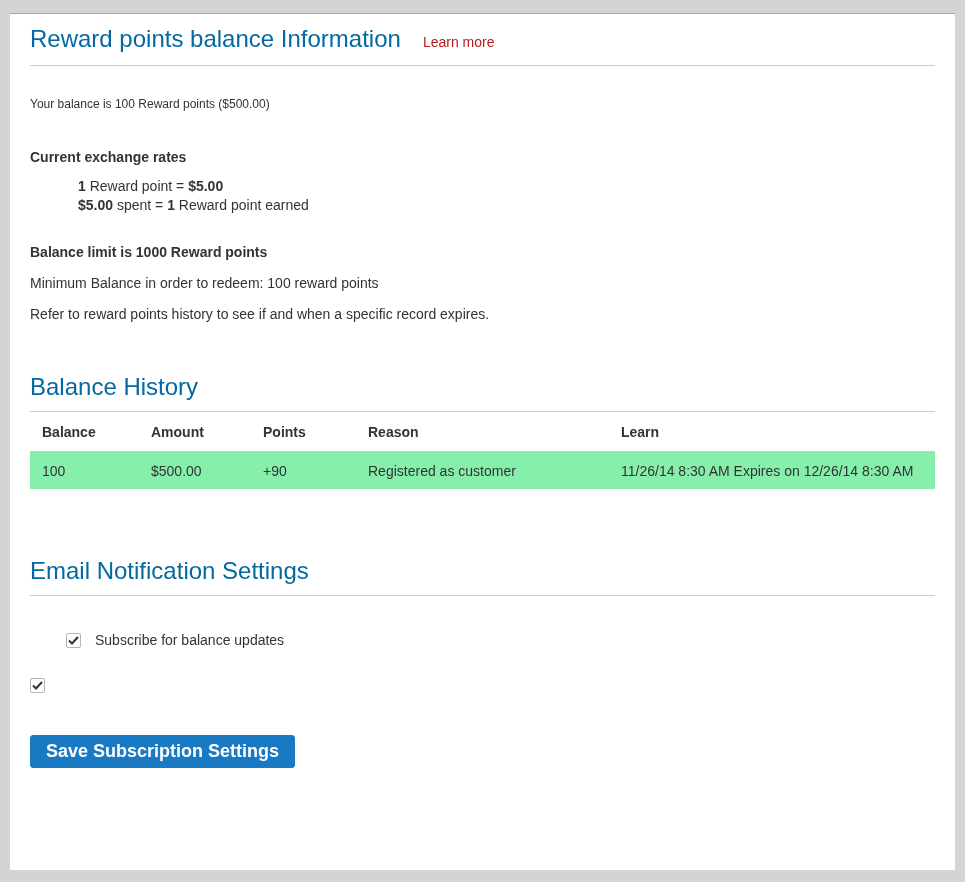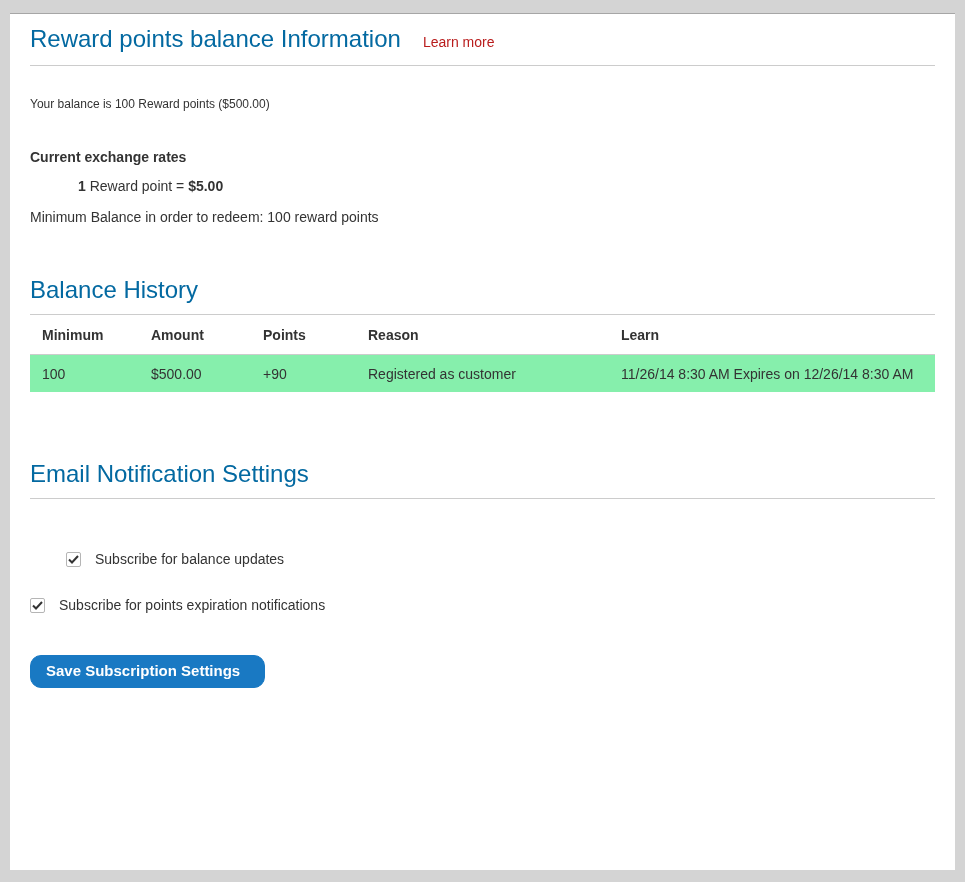--- a/index.html
+++ b/index.html
@@ -83,82 +83,85 @@
     vertical-align: top;
   }
   table.history tbody tr.striped { background: #86efac; }
 
   .checkbox-row {
     display: flex;
     align-items: center;
     gap: 14px;
     margin-top: 30px;
   }
-  .checkbox-row.first { margin-top: 52px; padding-left: 36px; }
+  .checkbox-row.first { margin-top: 36px; padding-left: 36px; }
   .checkbox {
     width: 15px;
     height: 15px;
     border: 1px solid #b5b5b5;
     border-radius: 2px;
     background: #fff;
     display: inline-flex;
     align-items: center;
     justify-content: center;
     cursor: pointer;
     flex: 0 0 auto;
   }
   .checkbox svg { display: block; }
   .save-button {
     margin-top: 42px;
     display: inline-block;
     background: #1979c3;
     color: #fff;
     border: 1px solid #1979c3;
-    border-radius: 11px;
+    border-radius: 3px;
     font-family: inherit;
-    font-size: 15px;
+    font-size: 18px;
     font-weight: 700;
-    padding: 7px 24px 8px 15px;
+    padding: 7px 15px 8px 15px;
     cursor: pointer;
     line-height: 16px;
   }
 </style>
 </head>
 <body>
 
 <div class="card">
 
   <div class="title-row">
     <h1>Reward points balance Information</h1>
     <a class="learn-more" href="#">Learn more</a>
   </div>
   <hr class="rule">
 
   <p class="balance-summary">Your balance is 100 Reward points ($500.00)</p>
 
   <p class="bold exchange-heading">Current exchange rates</p>
 
   <p class="rates"><span class="bold">1</span><span> Reward point = </span><span class="bold">$5.00</span></p>
-
+  <p class="rates" style="margin-top:0"><span class="bold">$5.00</span><span> spent = </span><span class="bold">1</span><span> Reward point earned</span></p>
+
+  <p class="bold balance-limit">Balance limit is 1000 Reward points</p>
   <p class="minimum-balance">Minimum Balance in order to redeem: 100 reward points</p>
 
+  <p class="expires-note">Refer to reward points history to see if and when a specific record expires.</p>
 
   <div class="section-history">
     <h2>Balance History</h2>
     <table class="history">
       <colgroup>
         <col class="c1">
           <col class="c2">
           <col class="c3">
           <col class="c4">
           <col class="c5">
       </colgroup>
       <thead>
         <tr>
-          <th>Minimum</th>
+          <th>Balance</th>
           <th>Amount</th>
           <th>Points</th>
           <th>Reason</th>
           <th>Learn</th>
         </tr>
       </thead>
       <tbody>
         <tr class="striped">
           <td>100</td>
           <td>$500.00</td>
@@ -182,19 +185,18 @@
       </span>
       <span>Subscribe for balance updates</span>
     </div>
 
     <div class="checkbox-row">
       <span class="checkbox" role="checkbox" aria-checked="true">
         <svg width="11" height="9" viewBox="0 0 11 9">
           <polyline points="1,4.5 4,7.5 10,1" fill="none" stroke="#333" stroke-width="2"></polyline>
         </svg>
       </span>
-      <span>Subscribe for points expiration notifications</span>
     </div>
 
     <button class="save-button">Save Subscription Settings</button>
   </div>
 
 </div>
 
 </body></html>

